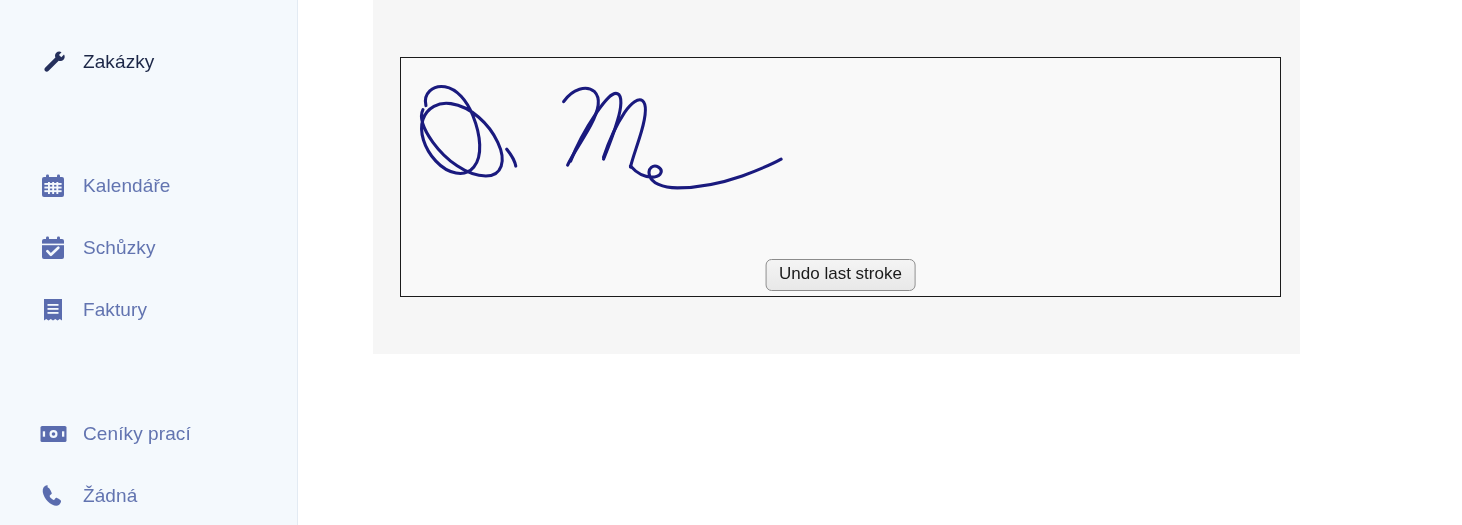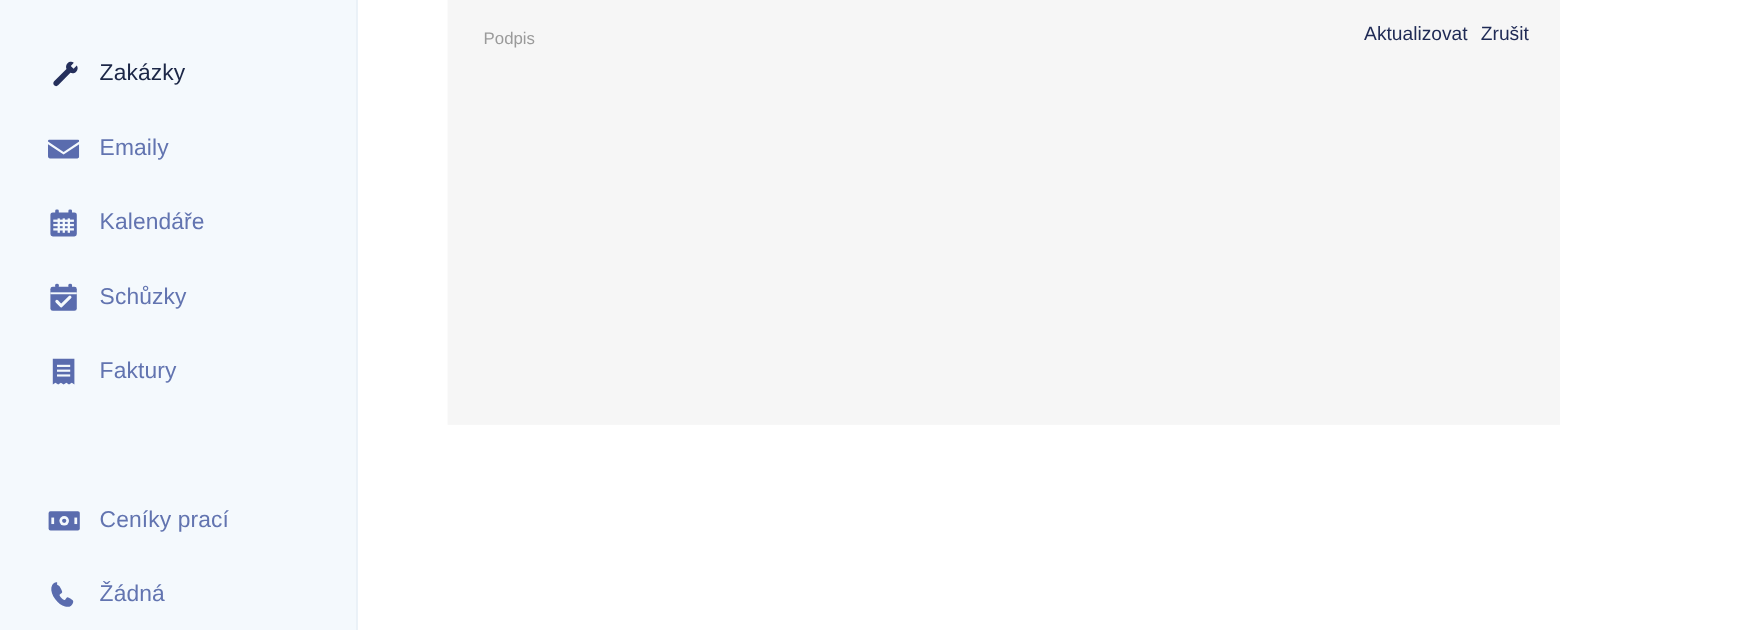--- a/index.html
+++ b/index.html
@@ -202,29 +202,20 @@
 
   <div class="nav-item active" style="top:31px">
     <span class="nav-icon">
       <svg width="26" height="26" viewBox="0 0 26 26">
         <path d="M21.5 3.2c-1.6-1.1-3.8-.9-5.2.5-1.3 1.3-1.6 3.2-.9 4.8L5.1 18.8c-.9.9-.9 2.4 0 3.3.9.9 2.4.9 3.3 0L18.7 11.7c1.6.7 3.5.4 4.8-.9 1.4-1.4 1.6-3.6.5-5.2l-2.7 2.7-2.3-2.3z" fill="#25305c"></path>
       </svg>
     </span>
     <span class="nav-label">Zakázky</span>
   </div>
 
-  <div class="nav-item" style="top:93px">
-    <span class="nav-icon">
-      <svg width="26" height="20" viewBox="0 0 26 20">
-        <path d="M1 2.5h24a1 1 0 0 1 1 1v.4L13 12.6.0 3.9v-.4a1 1 0 0 1 1-1z" fill="#5a6cae"></path>
-        <path d="M0 6.2l13 8.6 13-8.6v10.3a1.5 1.5 0 0 1-1.5 1.5h-23A1.5 1.5 0 0 1 0 16.5z" fill="#5a6cae"></path>
-      </svg>
-    </span>
-    <span class="nav-label">Emaily</span>
-  </div>
 
   <div class="nav-item" style="top:217px">
     <span class="nav-icon">
       <svg width="24" height="24" viewBox="0 0 24 24">
         <rect x="1" y="3" width="22" height="20" rx="2" fill="#5a6cae"></rect>
         <rect x="5" y="0.5" width="3" height="5" rx="1.2" fill="#5a6cae"></rect>
         <rect x="16" y="0.5" width="3" height="5" rx="1.2" fill="#5a6cae"></rect>
         <rect x="1" y="7.6" width="22" height="1.6" fill="#f4f9fd"></rect>
         <path d="M6.4 15.2l3.5 3.6 7.4-7.1" stroke="#f4f9fd" stroke-width="2.6" fill="none" stroke-linecap="round" stroke-linejoin="round"></path>
       </svg>
@@ -283,25 +274,35 @@
     </span>
     <span class="nav-label">Žádná</span>
   </div>
 
 </div>
 
 <div id="main">
 
   <div id="signature-panel">
 
-    <div id="signature-header">
-      <div id="signature-title">Podpis</div>
-      <div id="signature-actions">
-        <span class="action-link">Aktualizovat</span>
-        <span class="action-link">Zrušit</span>
-      </div>
+
+    <div id="signature-canvas-wrap">
+      <svg id="signature-svg" viewBox="0 0 881 240" preserveAspectRatio="none">
+        <g fill="none" stroke="#1a1a7e" stroke-width="3.1" stroke-linecap="round" stroke-linejoin="round">
+
+          <path d="M25 48 C22 36, 32 27, 44 29 C56 31, 66 43, 72 58 C80 78, 82 99, 73 110 C64 121, 47 117, 35 104 C23 91, 18 74, 22 62 C26 50, 38 44, 50 46 C70 49, 88 66, 97 85 C106 104, 101 119, 85 119 C66 119, 45 103, 32 85 C22 71, 18 60, 22 52"></path>
+
+          <path d="M106 92 C110 97, 114 102, 115 109"></path>
+
+          <path d="M163 44 C172 31, 186 27, 194 34 C201 41, 197 55, 190 68 C182 83, 172 97, 167 108"></path>
+          <path d="M170 104 C176 88, 186 70, 196 55 C205 42, 212 34, 217 36 C222 38, 221 50, 217 63 C213 77, 207 92, 203 102"></path>
+          <path d="M203 100 C208 85, 216 67, 224 55 C231 45, 238 40, 242 43 C247 47, 245 60, 241 74 C237 88, 232 101, 230 110"></path>
+
+          <path d="M230 109 C236 116, 245 121, 254 120 C261 119, 263 113, 258 110 C253 107, 247 111, 249 118 C251 126, 262 131, 277 131 C300 131, 322 126, 342 119 C358 113, 372 107, 381 102"></path>
+        </g>
+      </svg>
+      <button id="undo-button">Undo last stroke</button>
     </div>
 
-
   </div>
 
 
 </div>
 
 </body></html>

